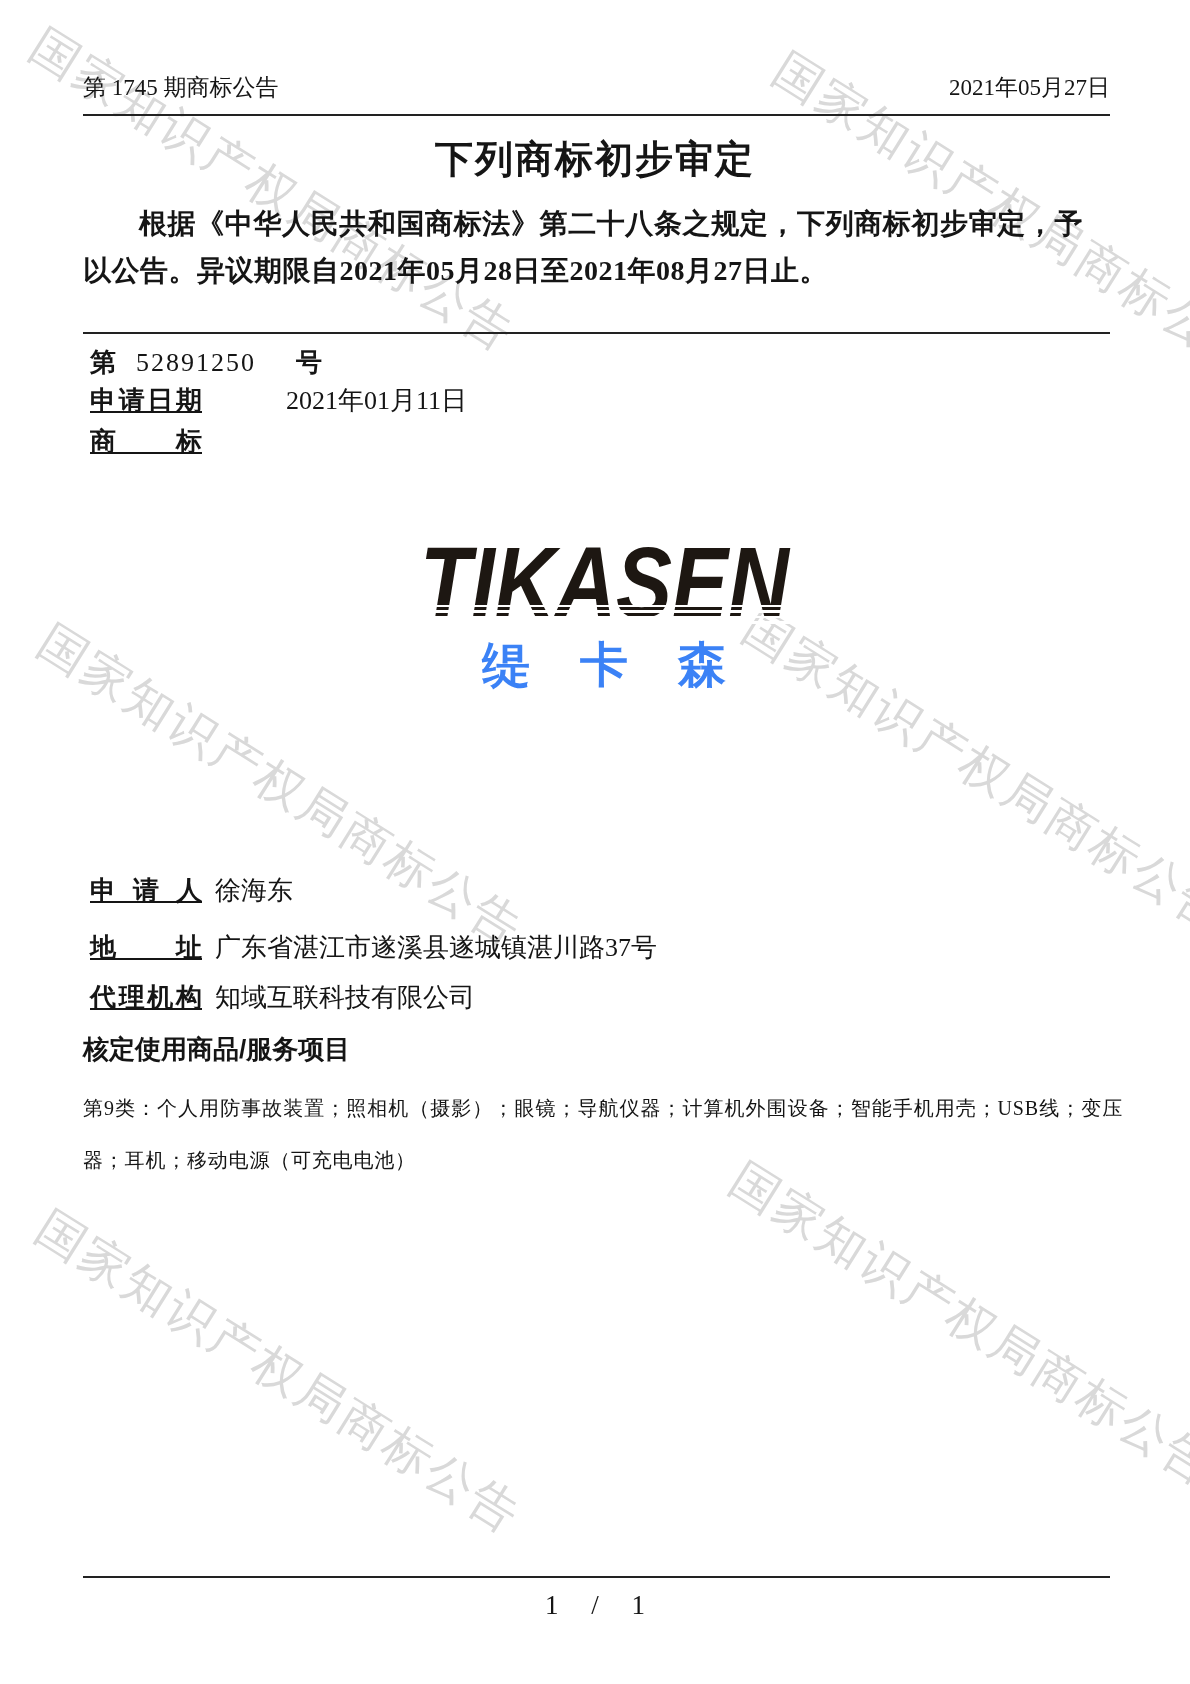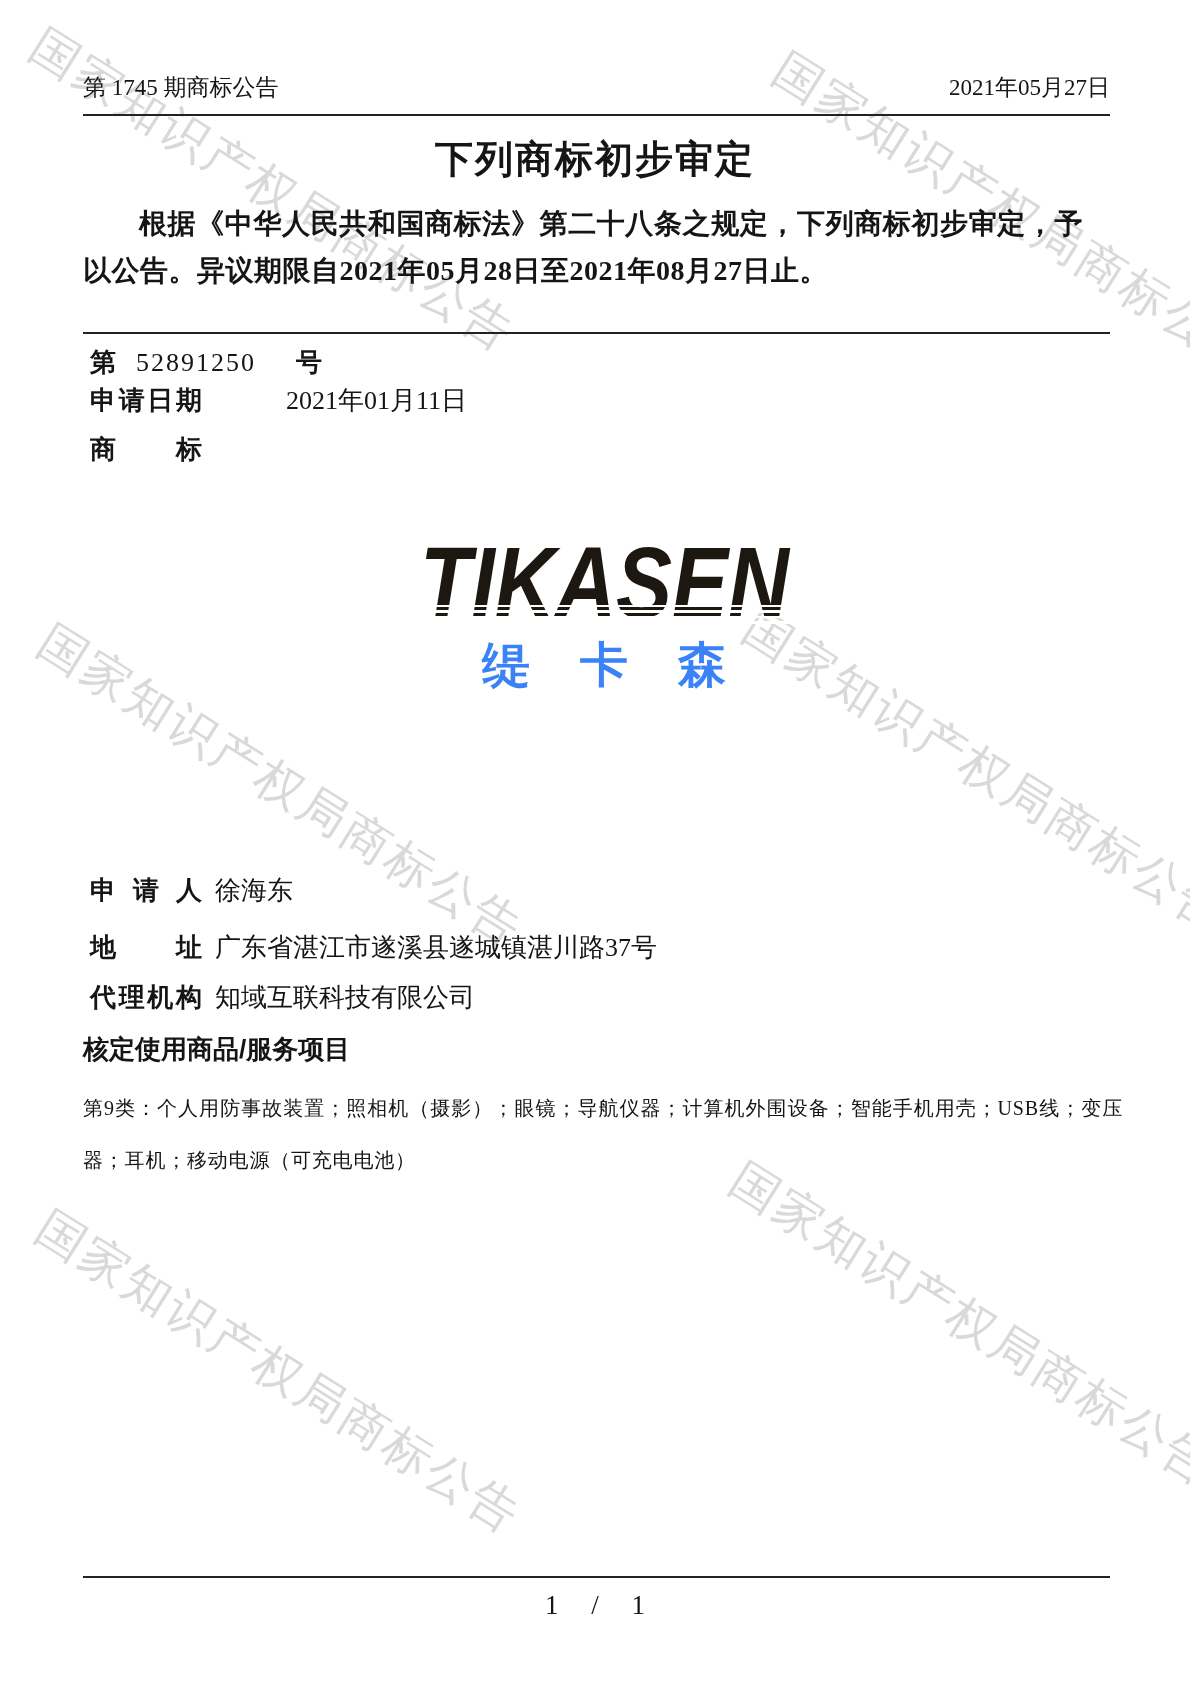--- a/index.html
+++ b/index.html
@@ -53,31 +53,32 @@
     letter-spacing:0.5px;text-indent:56px;text-align:justify;
   }
   
   .row{position:absolute;left:90px;font-size:26px;white-space:nowrap;}
   .label{
     display:inline-block;width:112px;
     font-family:"Liberation Sans","DejaVu Sans",sans-serif;
     font-weight:bold;
     text-align:justify;text-align-last:justify;
     vertical-align:baseline;
+    text-decoration:underline;
   }
   .value{margin-left:13px;}
   .row-no{top:345px;}
   .row-no .no-prefix,.row-no .no-suffix{
     font-family:"Liberation Sans","DejaVu Sans",sans-serif;font-weight:bold;
   }
   .row-no .no-value{margin-left:20px;letter-spacing:2px;}
   .row-no .no-suffix{margin-left:40px;}
   .row-date{top:383px;}
   .row-date .value{margin-left:84px;}
-  .row-mark{top:424px;margin-top:8px;}
+  .row-mark{top:424px;}
   .row-applicant{top:873px;}
   .row-address{top:930px;}
   .row-agency{top:980px;}
   .goods-header{
     position:absolute;left:83px;top:1032px;
     font-family:"Liberation Sans","DejaVu Sans",sans-serif;
     font-size:26px;font-weight:bold;
   }
   .goods{
     position:absolute;left:83px;top:1082px;width:1040px;

